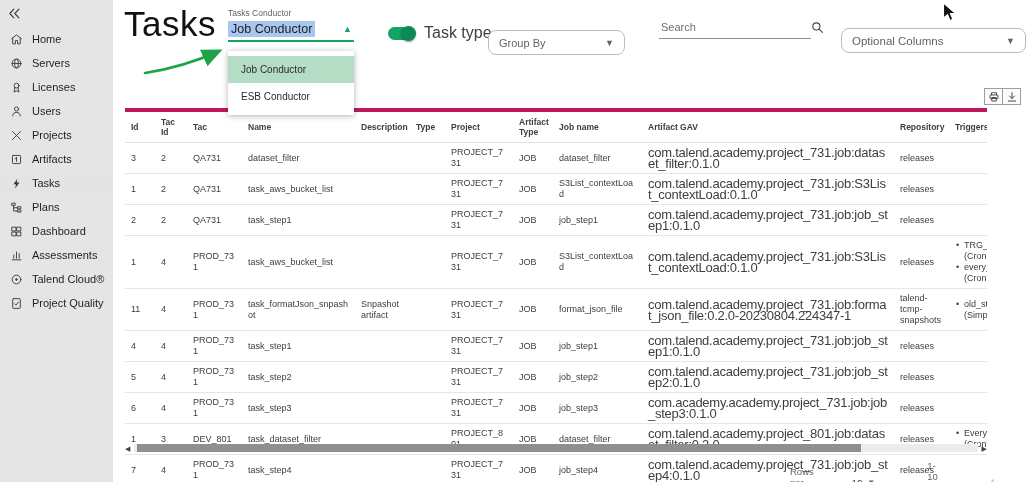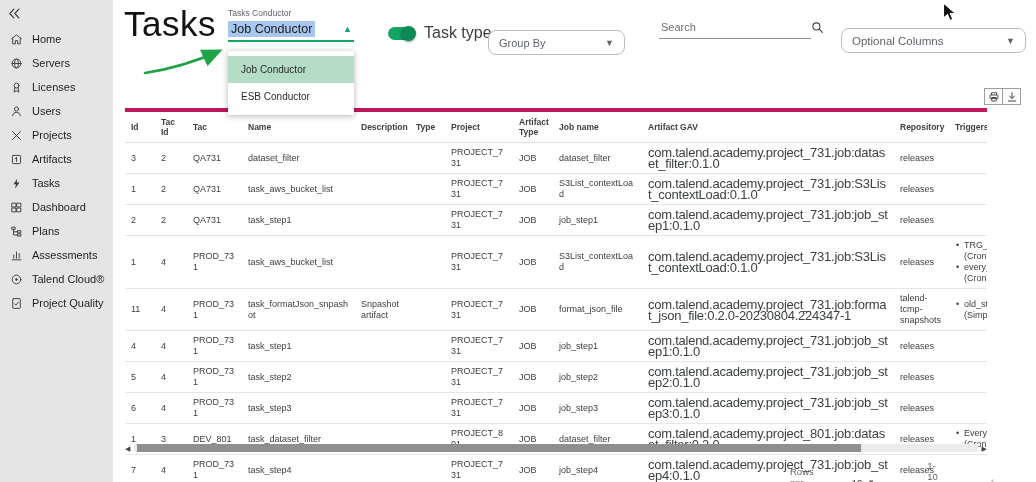--- a/index.html
+++ b/index.html
@@ -164,38 +164,38 @@
           <span class="sb-icon icn">
             <svg width="13" height="13" viewBox="0 0 24 24" fill="none" stroke="#3a3a3a" stroke-width="1.7" stroke-linecap="round" stroke-linejoin="round">
               <path d="M13.5 3 L6.5 13.5 H11 L9.5 21 L17.5 10 H12.5 Z" fill="#3a3a3a" stroke="none"></path>
             </svg>
           </span>
           <span class="sb-label">Tasks</span>
         </div>
         <div class="sb-item">
           <span class="sb-icon icn">
             <svg width="13" height="13" viewBox="0 0 24 24" fill="none" stroke="#3a3a3a" stroke-width="1.7" stroke-linecap="round" stroke-linejoin="round">
+              <rect x="4" y="4" width="5.5" height="4"></rect>
+              <rect x="14.5" y="10.5" width="5.5" height="4"></rect>
+              <rect x="14.5" y="16.5" width="5.5" height="4"></rect>
+              <path d="M6.7 8.5 V18.5 H14.5 M6.7 12.5 H14.5"></path>
+            </svg>
+          </span>
+          <span class="sb-label">Plans</span>
+        </div>
+        <div class="sb-item">
+          <span class="sb-icon icn">
+            <svg width="13" height="13" viewBox="0 0 24 24" fill="none" stroke="#3a3a3a" stroke-width="1.7" stroke-linecap="round" stroke-linejoin="round">
               <rect x="4" y="4" width="7" height="7"></rect>
               <rect x="13" y="4" width="7" height="7"></rect>
               <rect x="4" y="13" width="7" height="7"></rect>
               <rect x="13" y="13" width="7" height="7"></rect>
             </svg>
           </span>
           <span class="sb-label">Dashboard</span>
-        </div>
-        <div class="sb-item">
-          <span class="sb-icon icn">
-            <svg width="13" height="13" viewBox="0 0 24 24" fill="none" stroke="#3a3a3a" stroke-width="1.7" stroke-linecap="round" stroke-linejoin="round">
-              <rect x="4" y="4" width="5.5" height="4"></rect>
-              <rect x="14.5" y="10.5" width="5.5" height="4"></rect>
-              <rect x="14.5" y="16.5" width="5.5" height="4"></rect>
-              <path d="M6.7 8.5 V18.5 H14.5 M6.7 12.5 H14.5"></path>
-            </svg>
-          </span>
-          <span class="sb-label">Plans</span>
         </div>
         <div class="sb-item">
           <span class="sb-icon icn">
             <svg width="13" height="13" viewBox="0 0 24 24" fill="none" stroke="#3a3a3a" stroke-width="1.7" stroke-linecap="round" stroke-linejoin="round">
               <path d="M4 20 H20 M7 17 V11 M12 17 V5.5 M17 17 V8.5"></path>
             </svg>
           </span>
           <span class="sb-label">Assessments</span>
         </div>
         <div class="sb-item">
@@ -428,21 +428,21 @@
             <tr>
               <td class="c-id ">6</td>
               <td class="c-tac-id ">4</td>
               <td class="c-tac ">PROD_731</td>
               <td class="c-name ">task_step3</td>
               <td class="c-description "></td>
               <td class="c-type "></td>
               <td class="c-project ">PROJECT_731</td>
               <td class="c-artifact-type ">JOB</td>
               <td class="c-job-name ">job_step3</td>
-              <td class="c-artifact-gav c-gav">com.talend.academy.project_731.job:job_step3:0.1.0</td>
+              <td class="c-artifact-gav c-gav">com.academy.academy.project_731.job:job_step3:0.1.0</td>
               <td class="c-repository ">releases</td>
               <td class="c-triggers"></td>
             </tr>
             <tr>
               <td class="c-id ">1</td>
               <td class="c-tac-id ">3</td>
               <td class="c-tac ">DEV_801</td>
               <td class="c-name ">task_dataset_filter</td>
               <td class="c-description "></td>
               <td class="c-type "></td>

